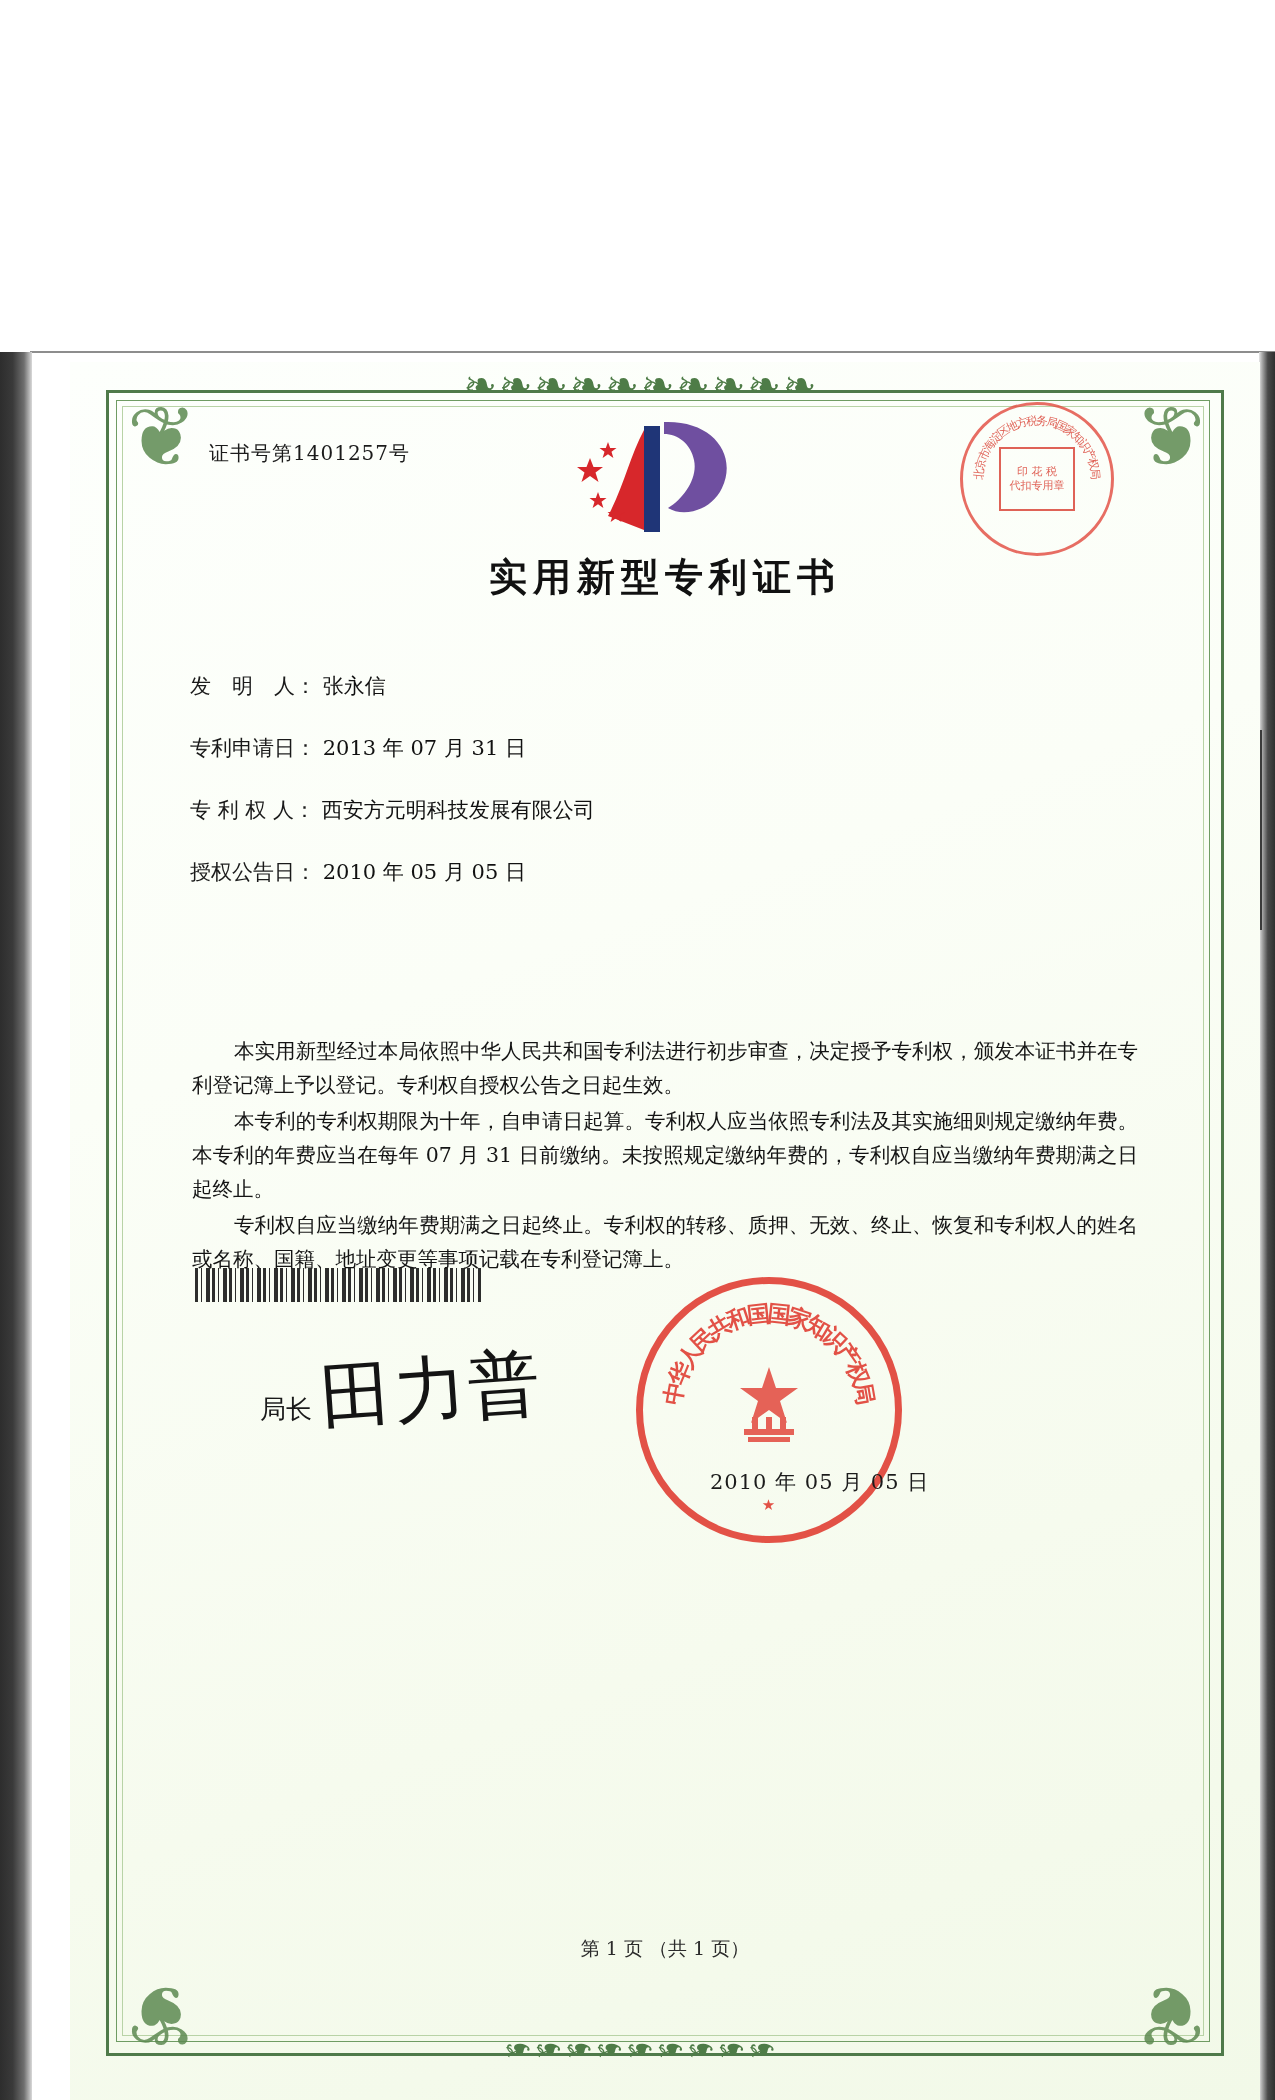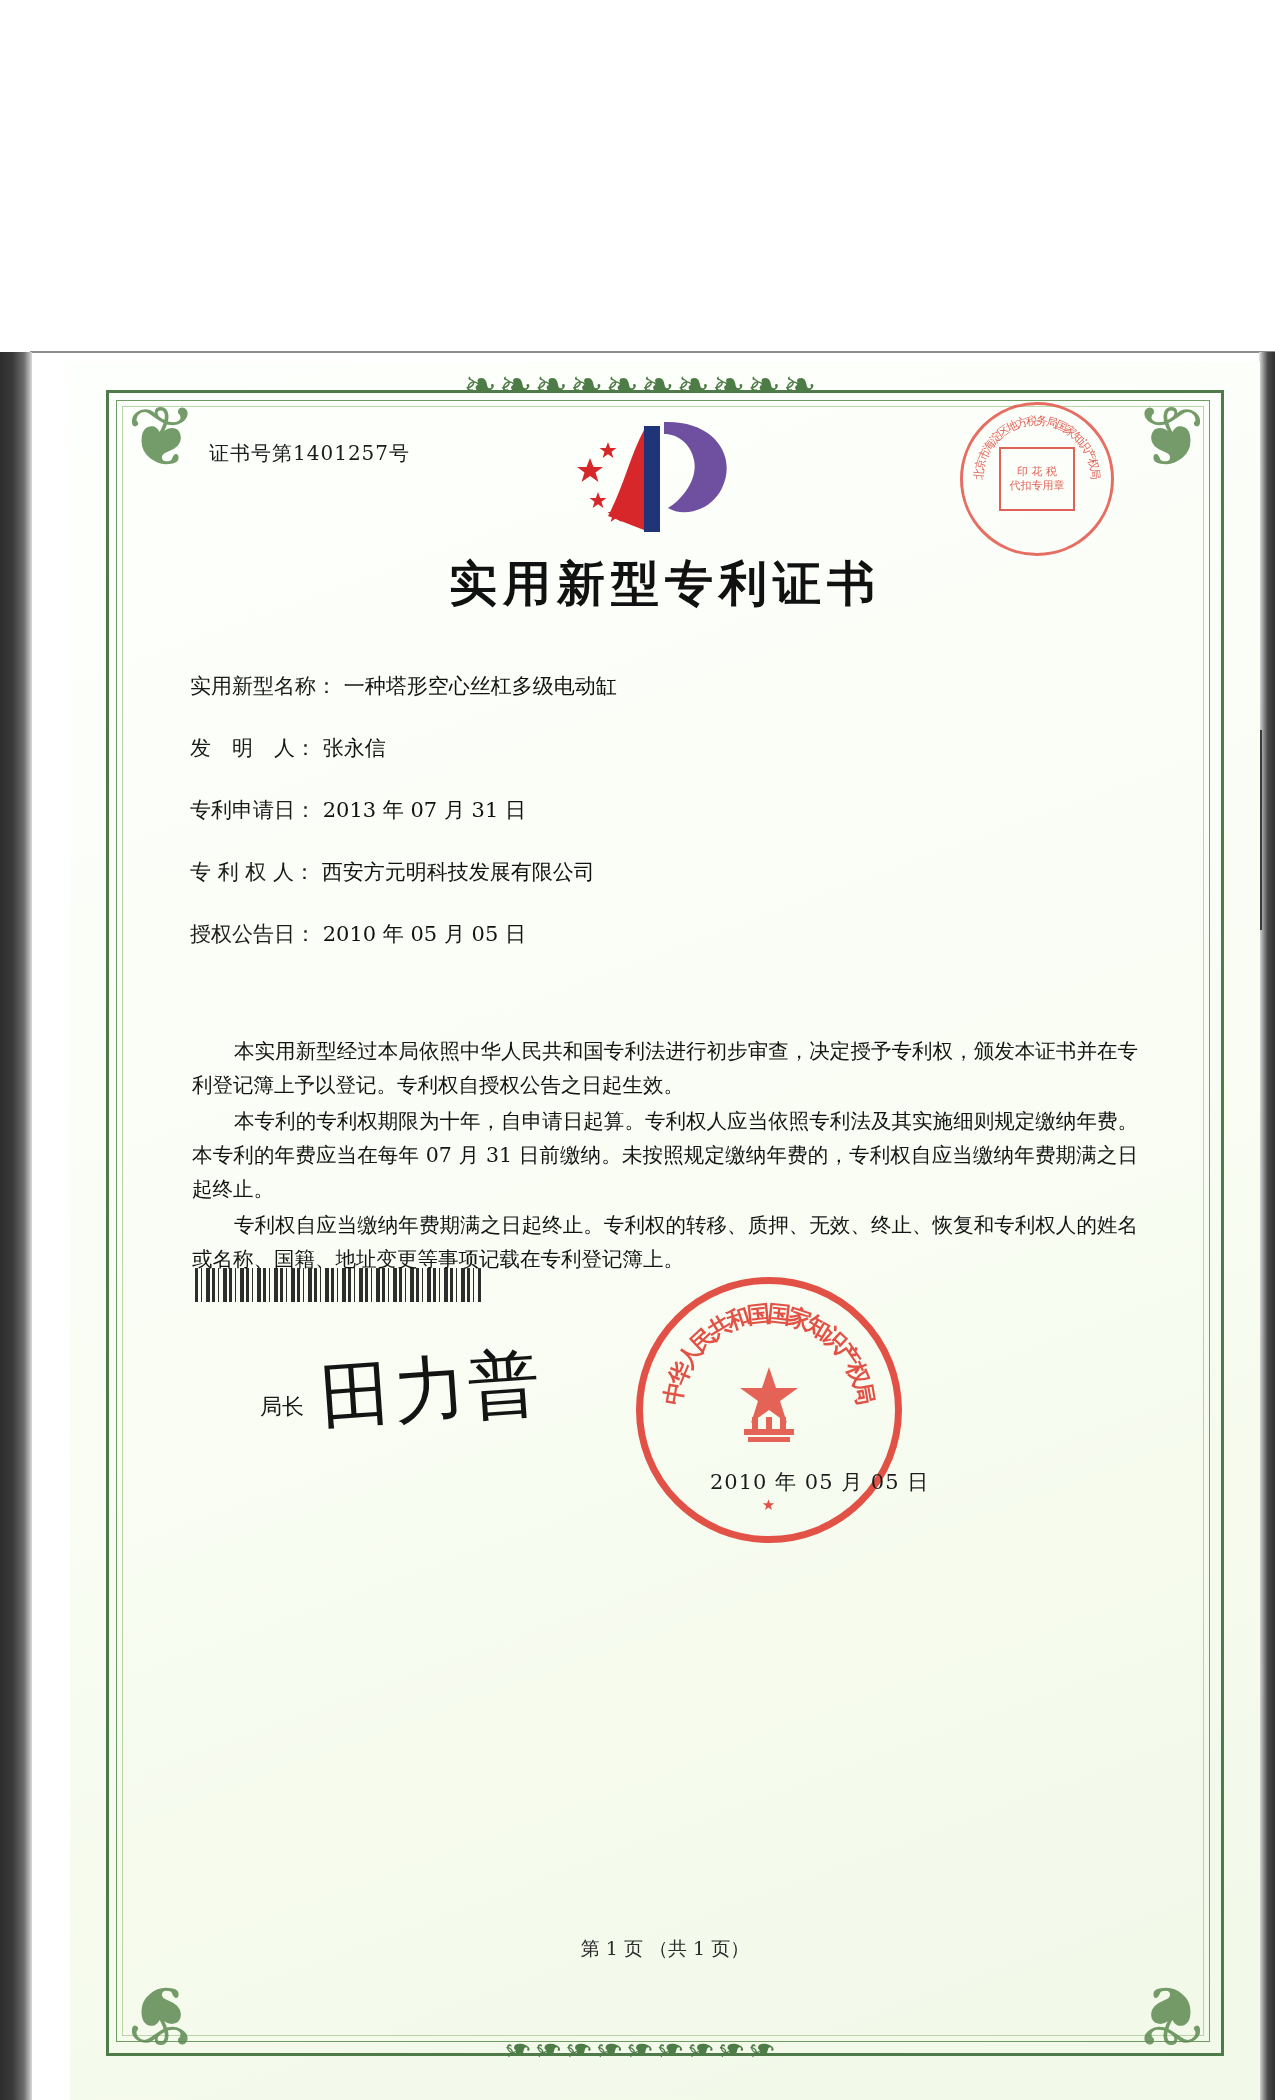--- a/index.html
+++ b/index.html
@@ -135,21 +135,21 @@
     position: absolute;
     left: 502px; top: 50px;
     width: 170px; height: 130px;
   }
 
   .cert-title {
     position: absolute;
     left: 0; top: 190px;
     width: 1190px;
     text-align: center;
-    font-size: 48px;
+    font-size: 38px;
     font-weight: bold;
     letter-spacing: 6px;
     color: #111;
     font-family: "DejaVu Serif", serif;
   }
 
   .fields {
     position: absolute;
     left: 120px; top: 310px;
     width: 960px;
@@ -196,21 +196,21 @@
       #111 11px, #111 15px,
       transparent 15px, transparent 17px
     );
     opacity: .88;
   }
 
   
   .sign-label {
     position: absolute;
     left: 190px; top: 1030px;
-    font-size: 22px;
+    font-size: 26px;
     color: #1a1a1a;
   }
   .signature {
     position: absolute;
     left: 250px; top: 975px;
     width: 230px; height: 110px;
     font-family: "DejaVu Serif", serif;
     font-size: 72px;
     color: #141414;
     line-height: 104px;
@@ -382,24 +382,20 @@
         </div>
       <div class="inner-box">
         <div>印 花 税</div>
         <div>代扣专用章</div>
       </div>
     </div>
 
     <div class="cert-title">实用新型专利证书</div>
 
     <div class="fields">
-      <div class="field-row">
-        <span class="field-label">实用新型名称：</span>
-        <span class="field-value">一种塔形空心丝杠多级电动缸</span>
-      </div>
       <div class="field-row">
         <span class="field-label">发　明　人：</span>
         <span class="field-value">张永信</span>
       </div>
       <div class="field-row">
         <span class="field-label">专利申请日：</span>
         <span class="field-value">2013 年 07 月 31 日</span>
       </div>
       <div class="field-row">
         <span class="field-label">专 利 权 人：</span>

